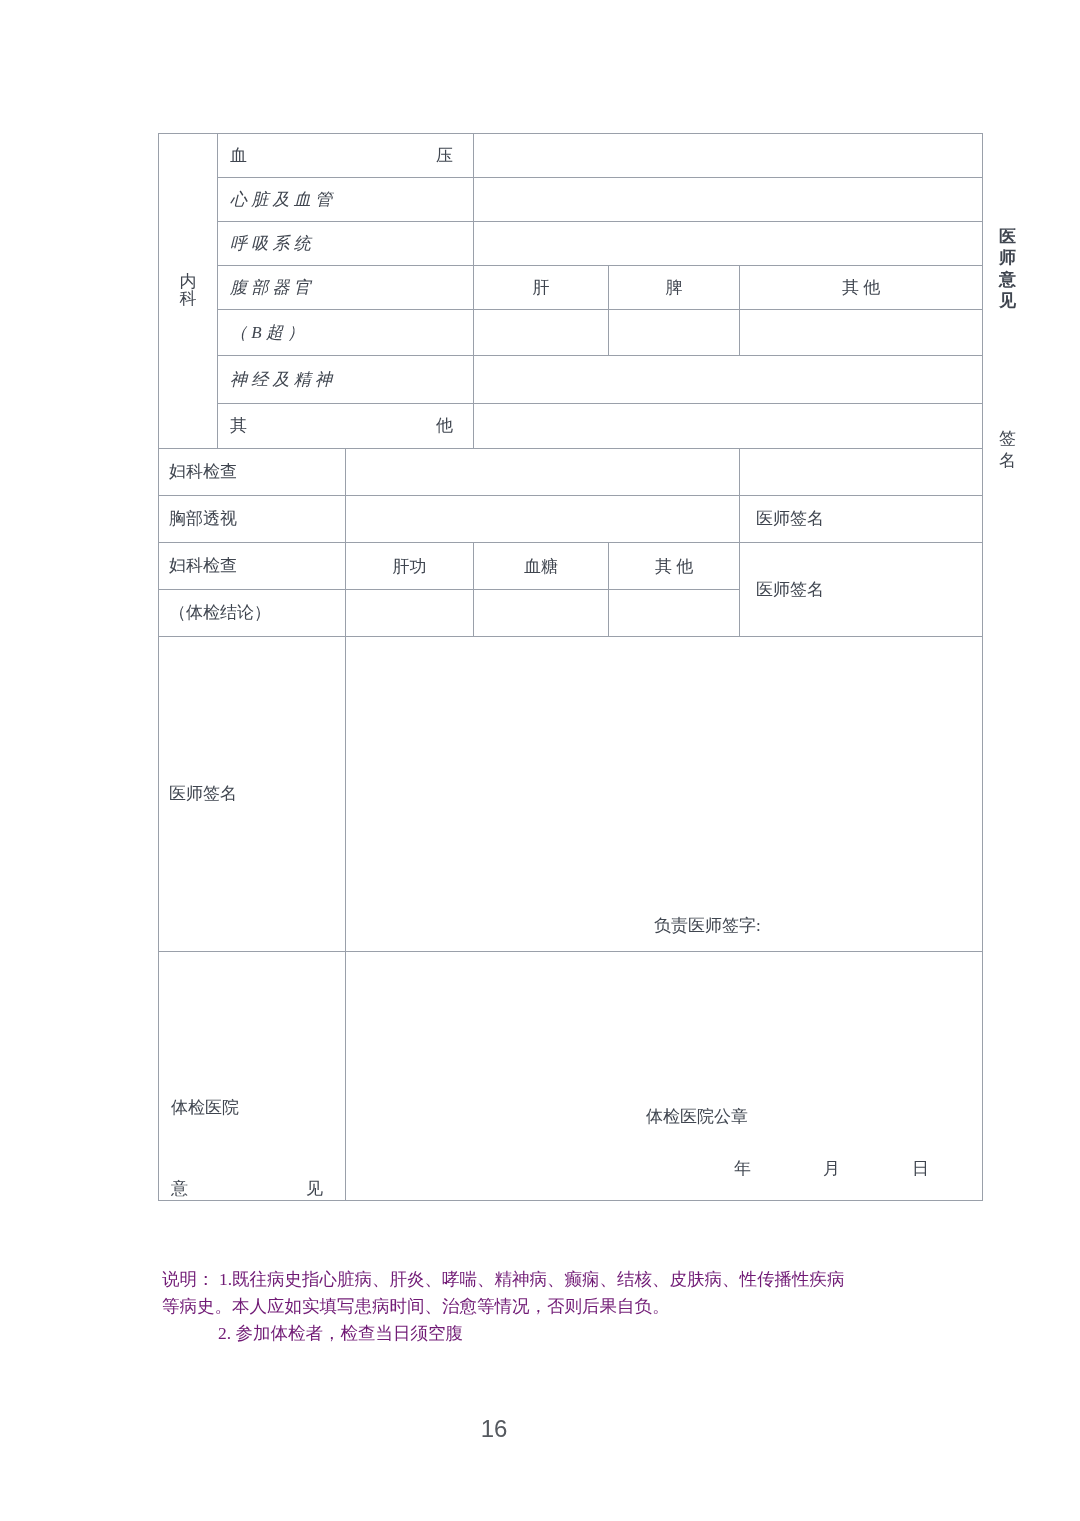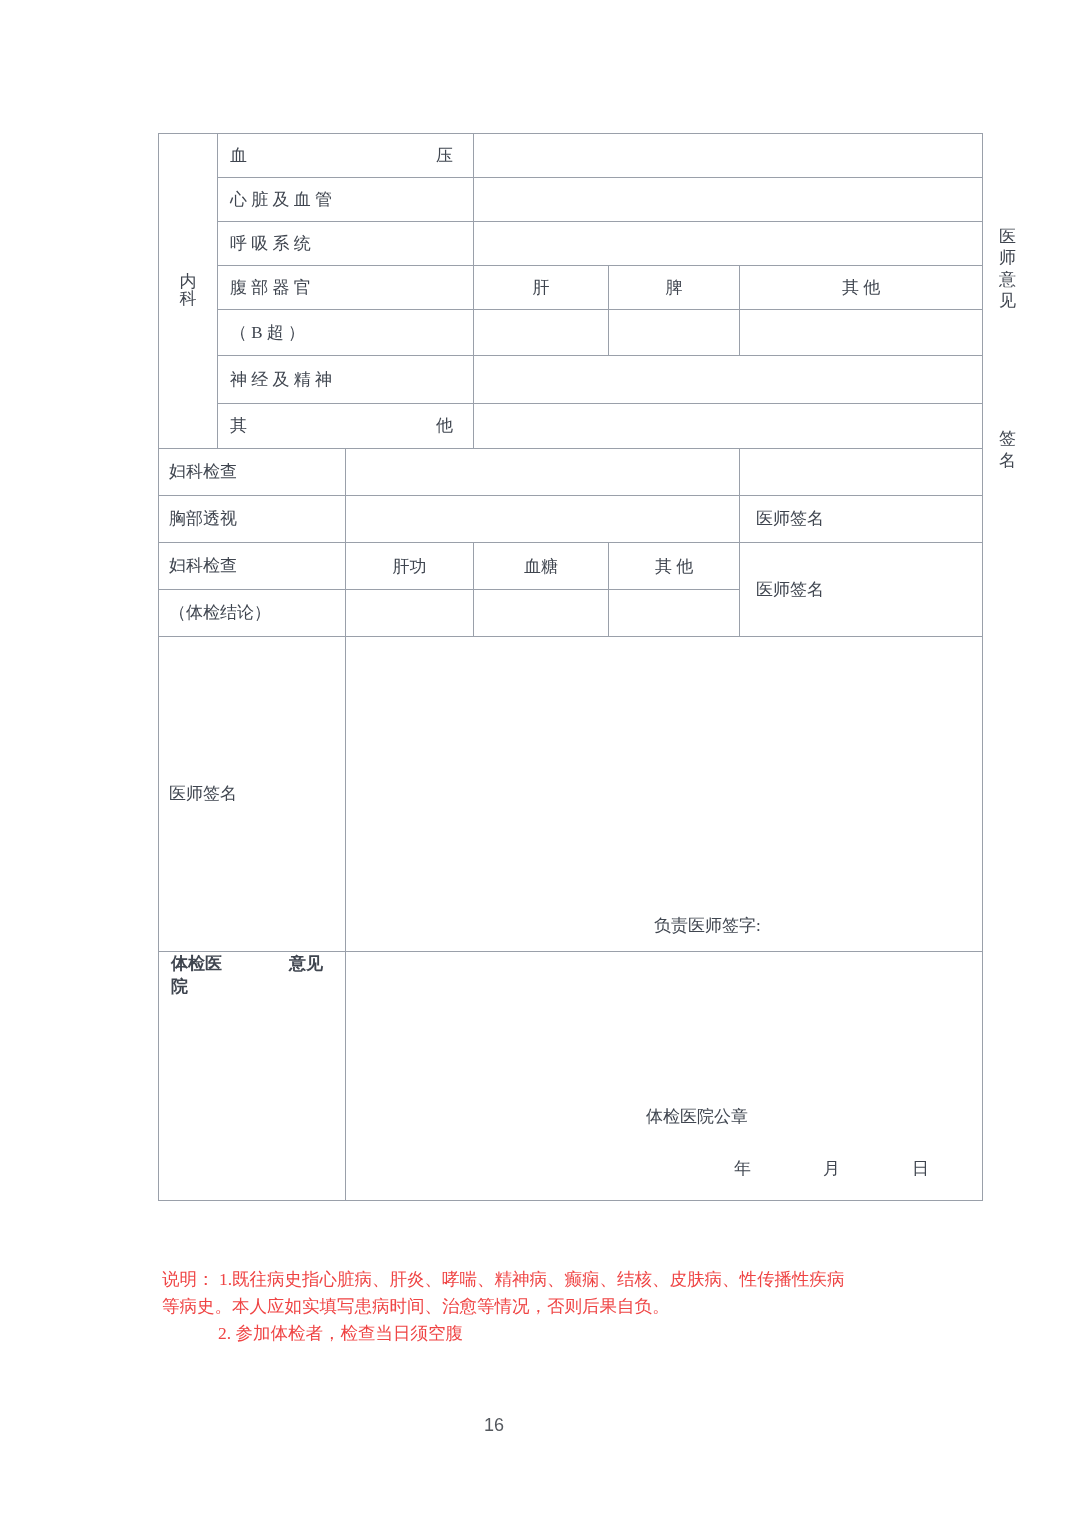--- a/index.html
+++ b/index.html
@@ -46,20 +46,21 @@
   .lbl {
     display: block;
     padding: 0 10px;
     line-height: 1.25;
   }
   .spaced {
     display: flex;
     justify-content: space-between;
     padding: 0 14px 0 12px;
     line-height: 1.25;
+    font-style: italic;
   }
   .spaced-wide {
     display: flex;
     justify-content: space-between;
     padding: 0 20px 0 12px;
     line-height: 1.25;
   }
   .ctr-pad { text-align: center; padding: 0 6px; }
 
   
@@ -71,21 +72,21 @@
     align-items: center;
     padding: 52px 0 54px 0;
     box-sizing: border-box;
     line-height: 1;
   }
 
   .cell-top {
     vertical-align: top;
     padding-top: 16px;
   }
-  .cell-top .lbl { padding-left: 16px; }
+  .cell-top .lbl { padding-left: 16px; font-weight: bold; }
 
   .sig-top {
     vertical-align: top;
     padding-top: 16px;
   }
   .sig-top .lbl { padding-left: 16px; }
 
   
   .conclusion-label {
     vertical-align: middle;
@@ -102,27 +103,26 @@
     font-size: 17px;
     white-space: nowrap;
   }
 
   
   .hosp-label {
     vertical-align: middle;
   }
   .hosp-stack {
     display: flex;
-    flex-direction: row;
+    flex-direction: column;
     height: 100%;
     box-sizing: border-box;
     justify-content: flex-end;
     gap: 58px;
     padding-left: 12px;
-    font-weight: bold;
   }
   .hosp-line-2 {
     display: flex;
     justify-content: space-between;
     padding-right: 22px;
   }
   .hosp-body {
     position: relative;
     vertical-align: bottom;
   }
@@ -144,33 +144,33 @@
   }
 
   
   .notes {
     position: absolute;
     left: 162px;
     top: 1266px;
     width: 810px;
     font-size: 17.5px;
     line-height: 1.55;
-    color: #ef4444;
+    color: #701a75;
   }
   .notes .n-line { white-space: nowrap; }
   .notes .n-indent { padding-left: 56px; }
 
   
   .page-number {
     position: absolute;
     left: 0;
     top: 1415px;
     width: 988px;
     text-align: center;
-    font-size: 18px;
+    font-size: 24px;
     color: #55595f;
     font-family: "Liberation Sans", sans-serif;
   }
 </style>
 </head>
 <body>
 
 <div class="page">
 
   <table class="form-table">

